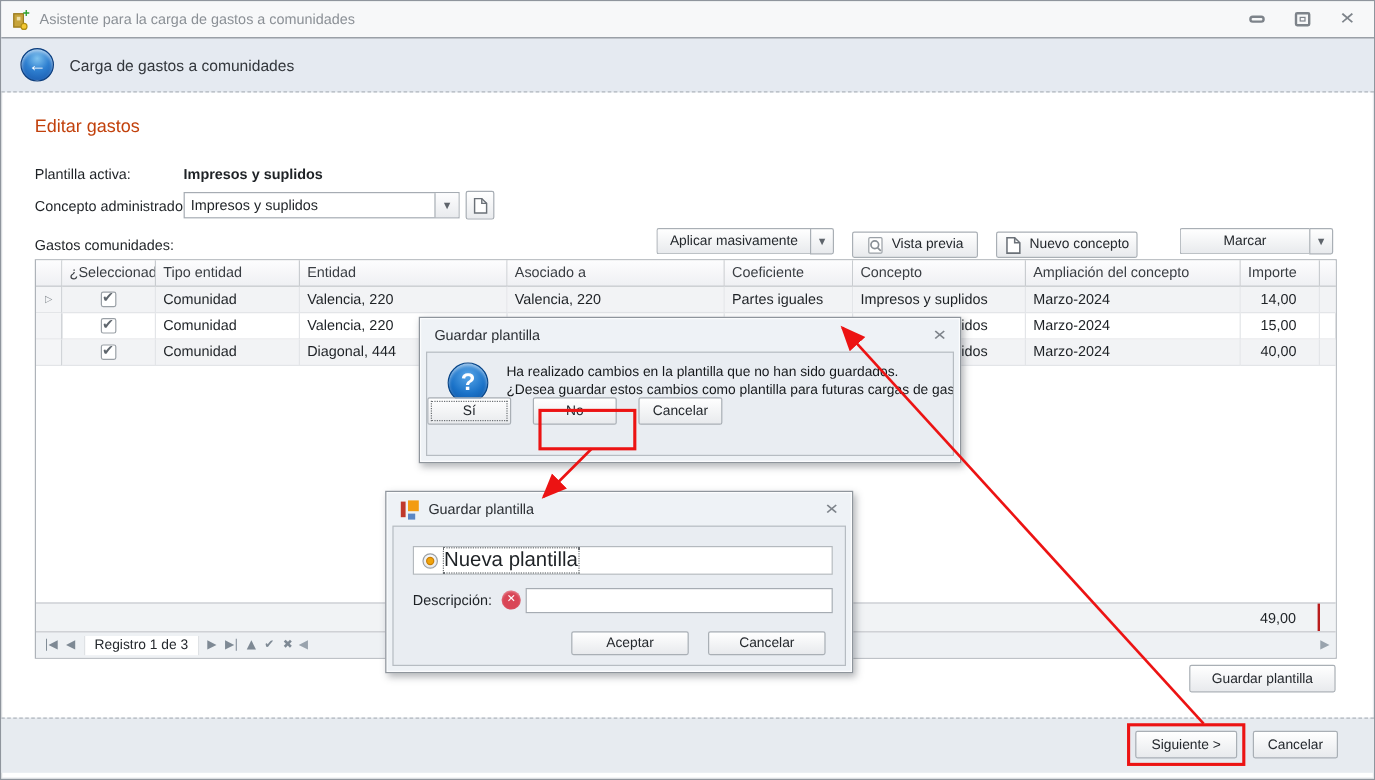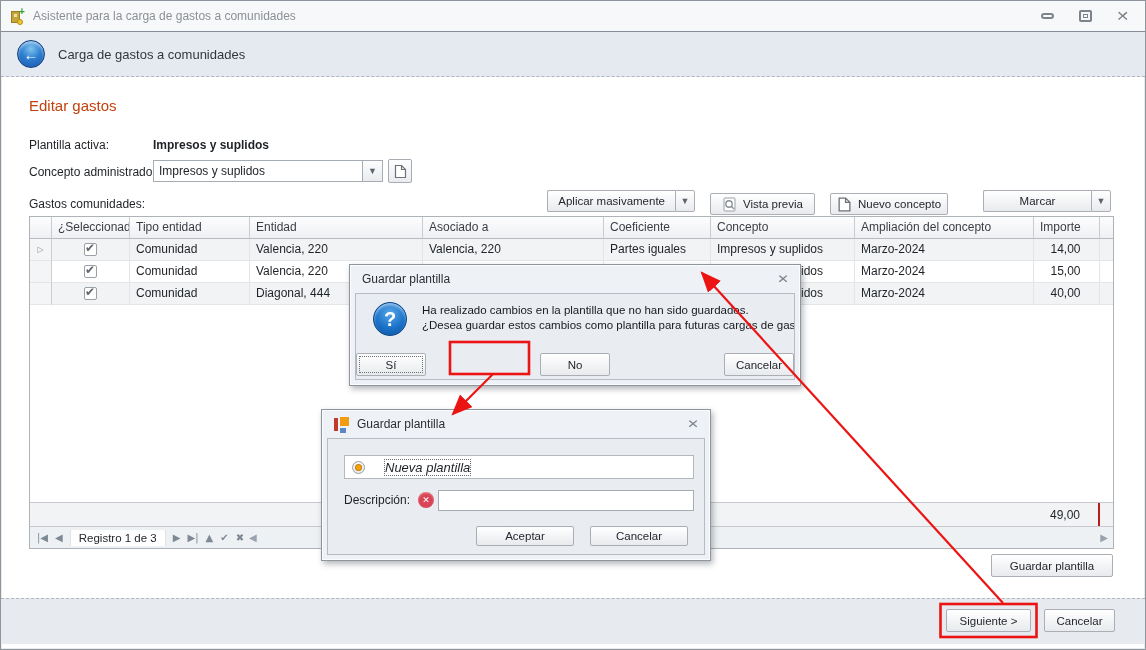--- a/index.html
+++ b/index.html
@@ -74,34 +74,34 @@
   .cancelbtn { position:absolute; left:1043px; top:608px; width:71px; height:23px; }
 
   
   .dialog { position:absolute; background:#eef2f6; border:1px solid #8f959c; box-shadow:2px 3px 6px rgba(40,45,55,.35), inset 0 0 0 1px #fbfcfd; z-index:20; }
   .dlg-title { height:28px; display:flex; align-items:center; padding:0 12px; color:#2b2f34; font-size:12px; cursor:move; }
   .dlg-close { margin-left:auto; color:#7d838a; font-family:"DejaVu Sans",sans-serif; font-size:12px; font-weight:bold; transform:scaleX(1.2); cursor:pointer; }
   .dlg-body { position:absolute; left:5px; right:5px; bottom:5px; top:28px; background:#e9edf2; border:1px solid #b6bcc2; overflow:hidden; }
   #dlg1 { left:348px; top:263px; width:452px; height:122px; }
   .qicon { position:absolute; left:17px; top:8px; width:34px; height:34px; border-radius:50%; background:radial-gradient(circle at 50% 32%, #58a6e8 0%, #1a72c8 55%, #0b4f9e 100%); border:1px solid #0a4687; color:#fff; font-size:20px; font-weight:bold; display:flex; align-items:center; justify-content:center; box-shadow:inset 0 2px 3px rgba(255,255,255,.55); }
   .dlg-msg { position:absolute; left:66px; top:9px; width:380px; font-size:11.5px; line-height:15px; color:#16191c; white-space:nowrap; }
-  .dlg1-btns { position:absolute; left:0; bottom:3px; width:100%; display:flex; justify-content:space-between; gap:18px;margin-top:40px; }
+  .dlg1-btns { position:absolute; left:0; bottom:25px; width:100%; display:flex; justify-content:flex-start; gap:18px;margin-top:40px; }
   .dlg1-btns .btn { width:70px; height:23px; }
   .focus-dotted { outline:1px dotted #6b6f73; outline-offset:-4px; }
 
   #dlg2 { left:320px; top:408px; width:390px; height:152px; }
   .dlg2icon { position:relative; width:15px; height:15px; margin-right:8px; }
   .dlg2icon .r { position:absolute; left:0; top:1px; width:4px; height:13px; background:#c0392b; }
   .dlg2icon .o { position:absolute; left:6px; top:0; width:9px; height:9px; background:#f39c12; }
   .dlg2icon .bl { position:absolute; left:6px; top:11px; width:6px; height:5px; background:#5b87c5; }
   .groupbox { position:absolute; left:16px; top:16px; width:350px; height:24px; background:#fff; border:1px solid #b4b9be; display:flex; align-items:center; }
   .radio { display:flex; align-items:center; cursor:pointer; }
   .rdot { width:13px; height:13px; border-radius:50%; border:1px solid #9aa0a6; background:radial-gradient(circle at 50% 35%, #ffffff, #dfe2e6); position:relative; flex:0 0 auto; }
   .rdot.sel::after { content:""; position:absolute; left:3px; top:3px; width:5px; height:5px; border-radius:50%; background:#f0a30a; box-shadow:0 0 0 1px #c87e08; }
-  .radio .rlabel { margin-left:20px; font-size:13px;font-style:italic; }
+  .radio .rlabel { margin-left:5px; font-size:17px; }
   .radio.focus .rlabel { outline:1px dotted #6b6f73; }
   .descrow { position:absolute; left:16px; top:50px; width:350px; height:22px; display:flex; align-items:center; }
   .erricon { width:16px; height:16px; border-radius:50%; background:#d94556; color:#fff; display:flex; align-items:center; justify-content:center; font-size:9px; font-weight:bold; font-family:"DejaVu Sans",sans-serif; margin:0 4px 0 8px; flex:0 0 auto; box-shadow:inset 0 1px 2px rgba(255,255,255,.4); }
   .descinput { flex:1; height:21px; border:1px solid #a6acb3; background:#fff; font-family:inherit; font-size:12px; padding:0 4px; }
   .dlg2-btns { position:absolute; right:16px; bottom:8px; display:flex; gap:16px; }
   .dlg2-btns .btn { width:98px; height:20px; }
 
   
   .overlay { position:absolute; left:0; top:0; width:1146px; height:650px; z-index:50; pointer-events:none; }
 

